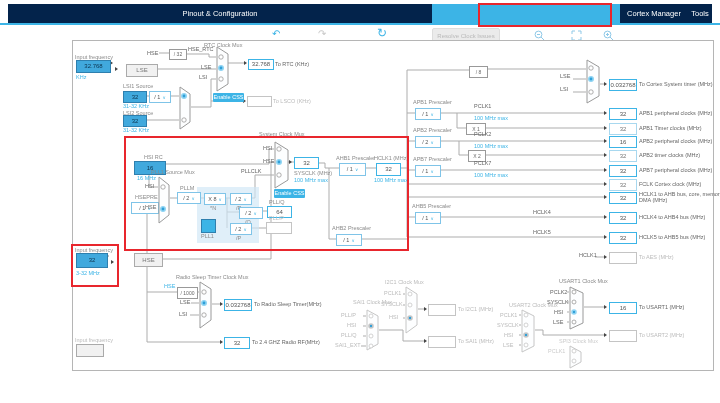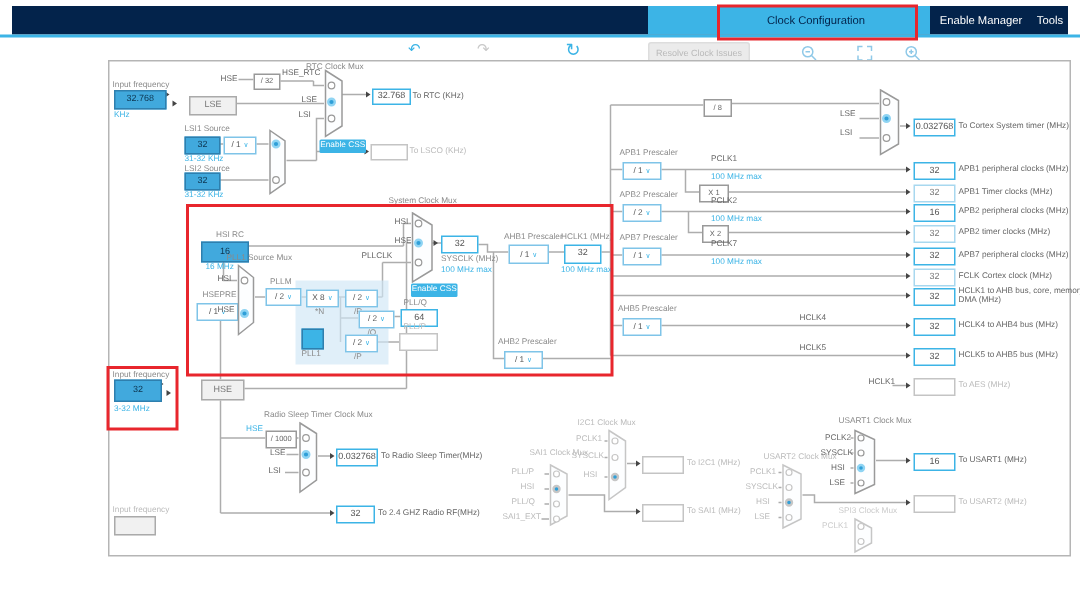--- a/index.html
+++ b/index.html
@@ -57,22 +57,22 @@
   #caption{position:absolute;left:0;top:374px;width:720px;text-align:center;font-size:17px;
       font-weight:bold;color:#111;font-family:"DejaVu Serif","Liberation Serif",serif;}
 </style>
 </head>
 <body>
 
 <div id="page">
 
   <div id="navbar"></div>
   <div id="nav-active"></div>
-  <div class="navtab" style="left:478px;width:132px;color:#03234b;">Clock Configuration</div>
-  <div class="navtab" style="left:620px;width:68px;">Enable Manager</div>
+  <div class="navtab" style="left:8px;width:424px;">Pinout &amp; Configuration</div>
+  <div class="navtab" style="left:620px;width:68px;">Cortex Manager</div>
   <div class="navtab" style="left:688px;width:24px;">Tools</div>
   <div id="cyanline"></div>
   <div class="redbox" style="left:478px;top:3px;width:130px;height:20px;"></div>
 
   <span class="tbico" style="left:272px;top:29px;">↶</span>
   <span class="tbico gray" style="left:318px;top:29px;">↷</span>
   <span class="tbico" style="left:377px;top:28px;font-size:12px;">↻</span>
   <div id="resolve-btn">Resolve Clock Issues</div>
   <svg style="position:absolute;left:534px;top:30px;" width="11" height="11">
       <circle cx="4.5" cy="4.5" r="3.4" fill="none" stroke="#8fc9e8" stroke-width="1"></circle>

